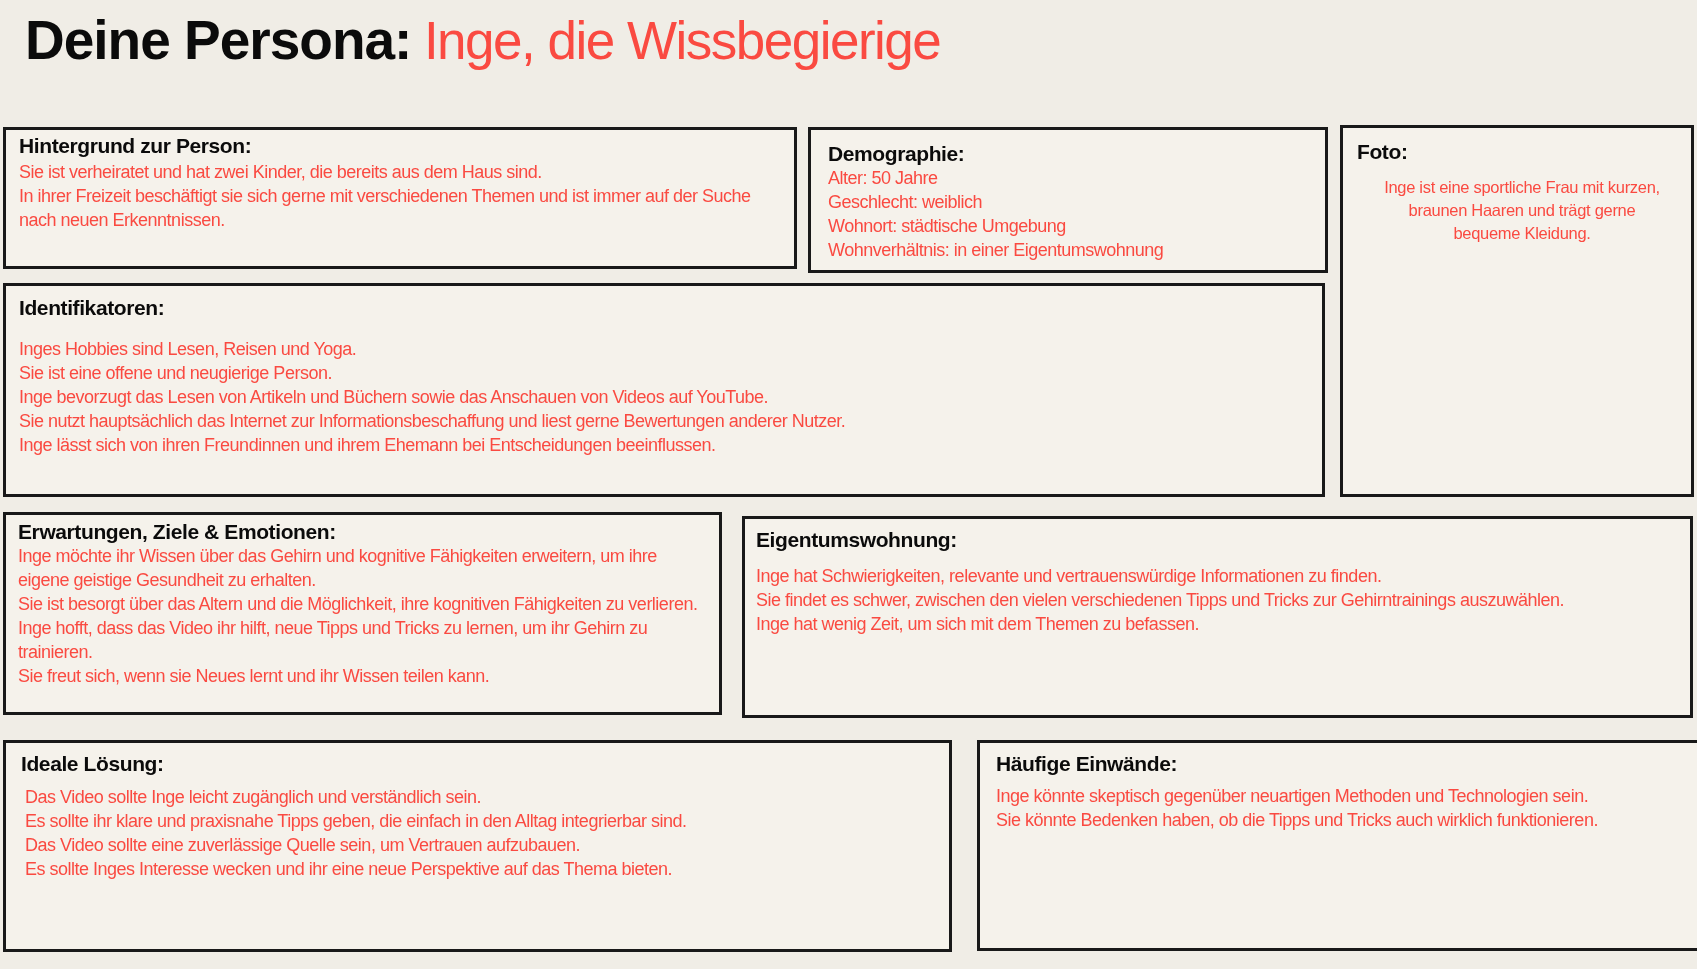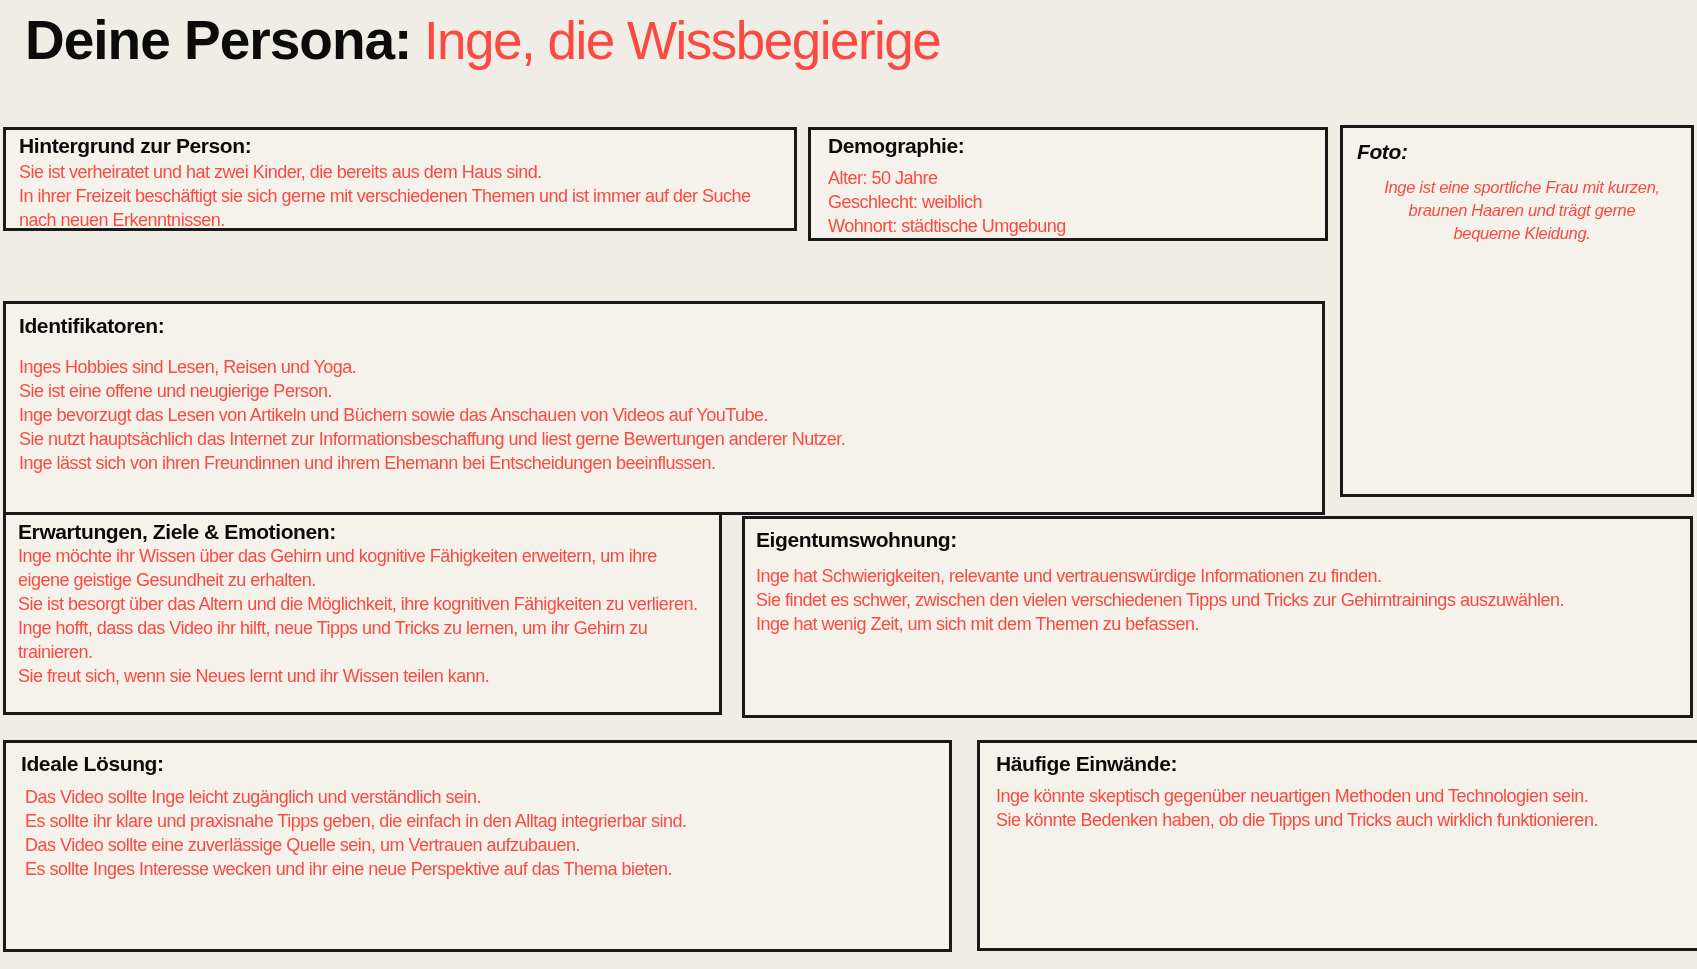--- a/index.html
+++ b/index.html
@@ -29,31 +29,31 @@
   }
   .box h2 {
     font-size:21px; font-weight:bold; color:#0b0b0b;
     letter-spacing:-0.4px; line-height:24px;
   }
   .body {
     color:#fa4a41; font-size:18px; line-height:24px; letter-spacing:-0.5px;
   }
   .line { min-height:24px; }
 
-  #box-hintergrund       { left:3px;    top:127px; width:794px; height:104px; padding:4px 14px 0 13px; }
+  #box-hintergrund       { left:3px;    top:127px; width:794px; height:142px; padding:4px 14px 0 13px; }
   #box-hintergrund .body { margin-top:2px; }
 
-  #box-demographie       { left:808px;  top:127px; width:520px; height:114px; padding:4px 14px 0 17px; }
-  #box-demographie .body { margin-top:8px; }
+  #box-demographie       { left:808px;  top:127px; width:520px; height:146px; padding:12px 14px 0 17px; }
+  #box-demographie .body { }
 
-  #box-foto              { left:1340px; top:125px; width:354px; height:372px; padding:12px 14px 0 14px;font-style:italic; }
+  #box-foto              { left:1340px; top:125px; width:354px; height:372px; padding:12px 14px 0 14px; }
   #box-foto .body        { margin-top:12px; padding-left:10px; font-size:16.5px; line-height:23px; letter-spacing:-0.3px;text-align:center; }
   #box-foto .line        { min-height:23px; }
 
-  #box-identifikatoren       { left:3px; top:301px; width:1322px; height:214px; padding:10px 14px 0 13px; }
+  #box-identifikatoren       { left:3px; top:283px; width:1322px; height:214px; padding:10px 14px 0 13px; }
   #box-identifikatoren .body { margin-top:17px; }
 
   #box-erwartungen       { left:3px; top:512px; width:719px; height:203px; padding:5px 16px 0 12px; }
   #box-erwartungen h2    { line-height:23px; }
   #box-erwartungen .body { margin-top:1px; }
 
   #box-herausforderungen       { left:742px; top:516px; width:951px; height:202px; padding:9px 14px 0 11px; }
   #box-herausforderungen .body { margin-top:12px; }
 
   #box-ideale       { left:3px; top:740px; width:949px; height:212px; padding:9px 14px 0 15px; }

